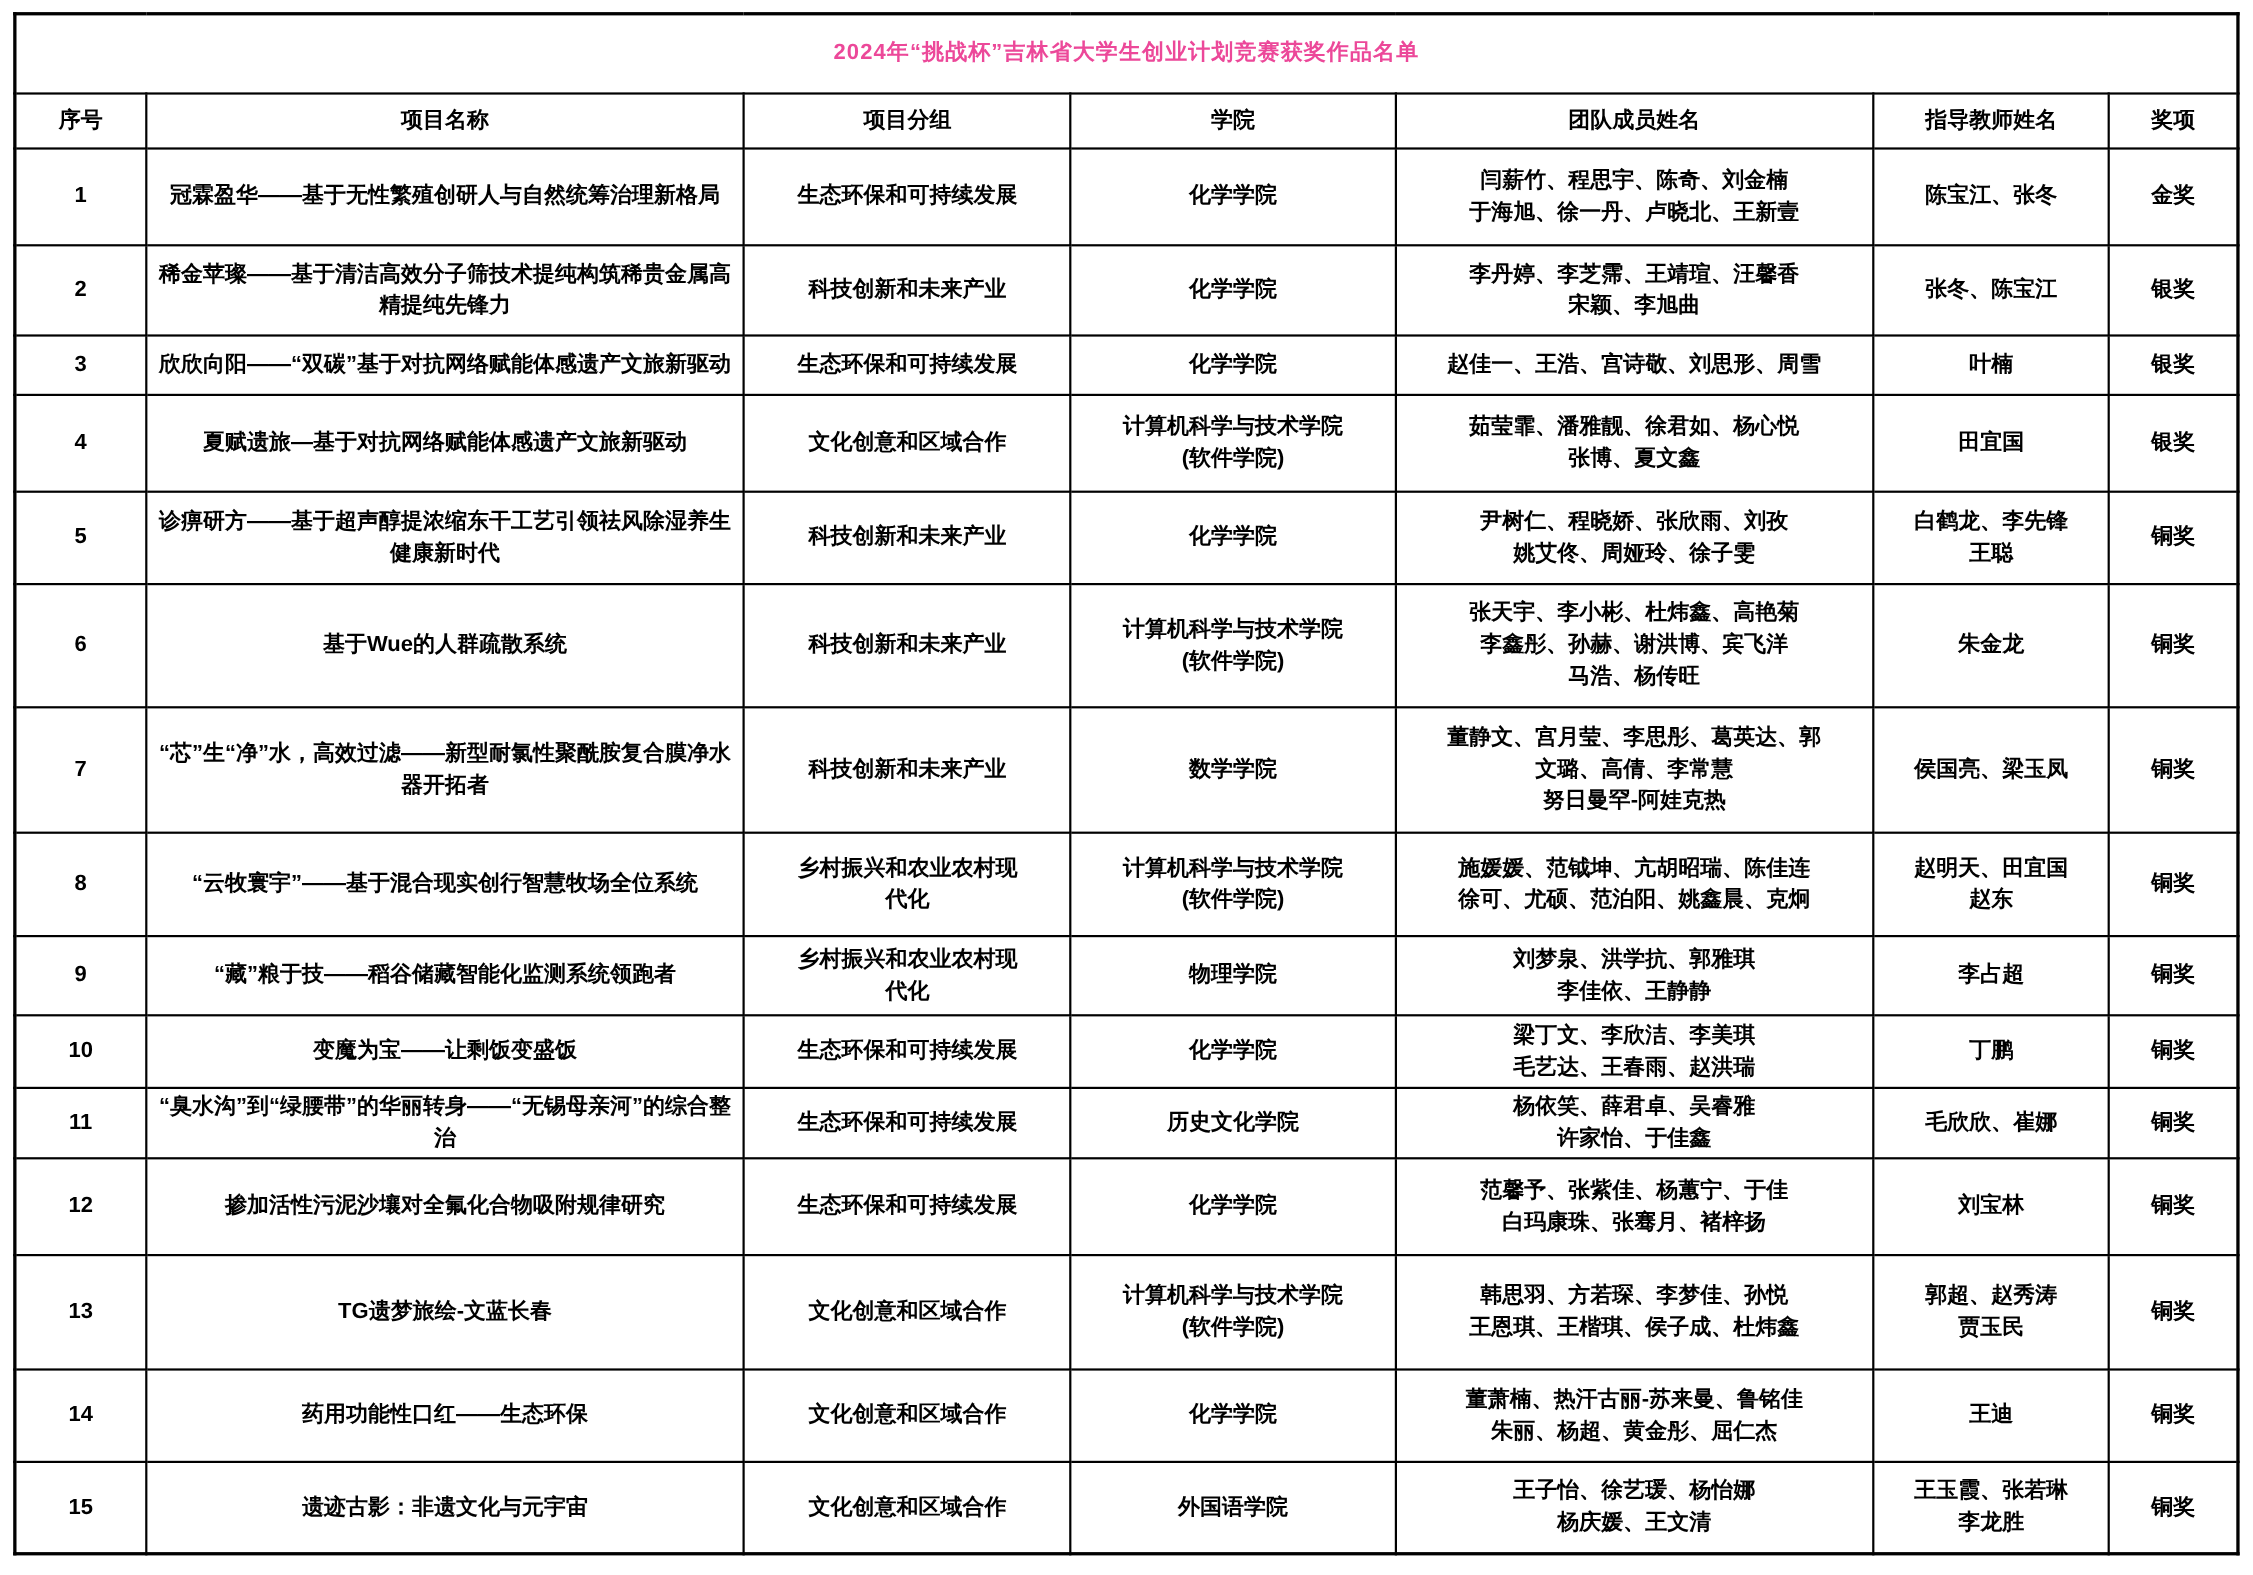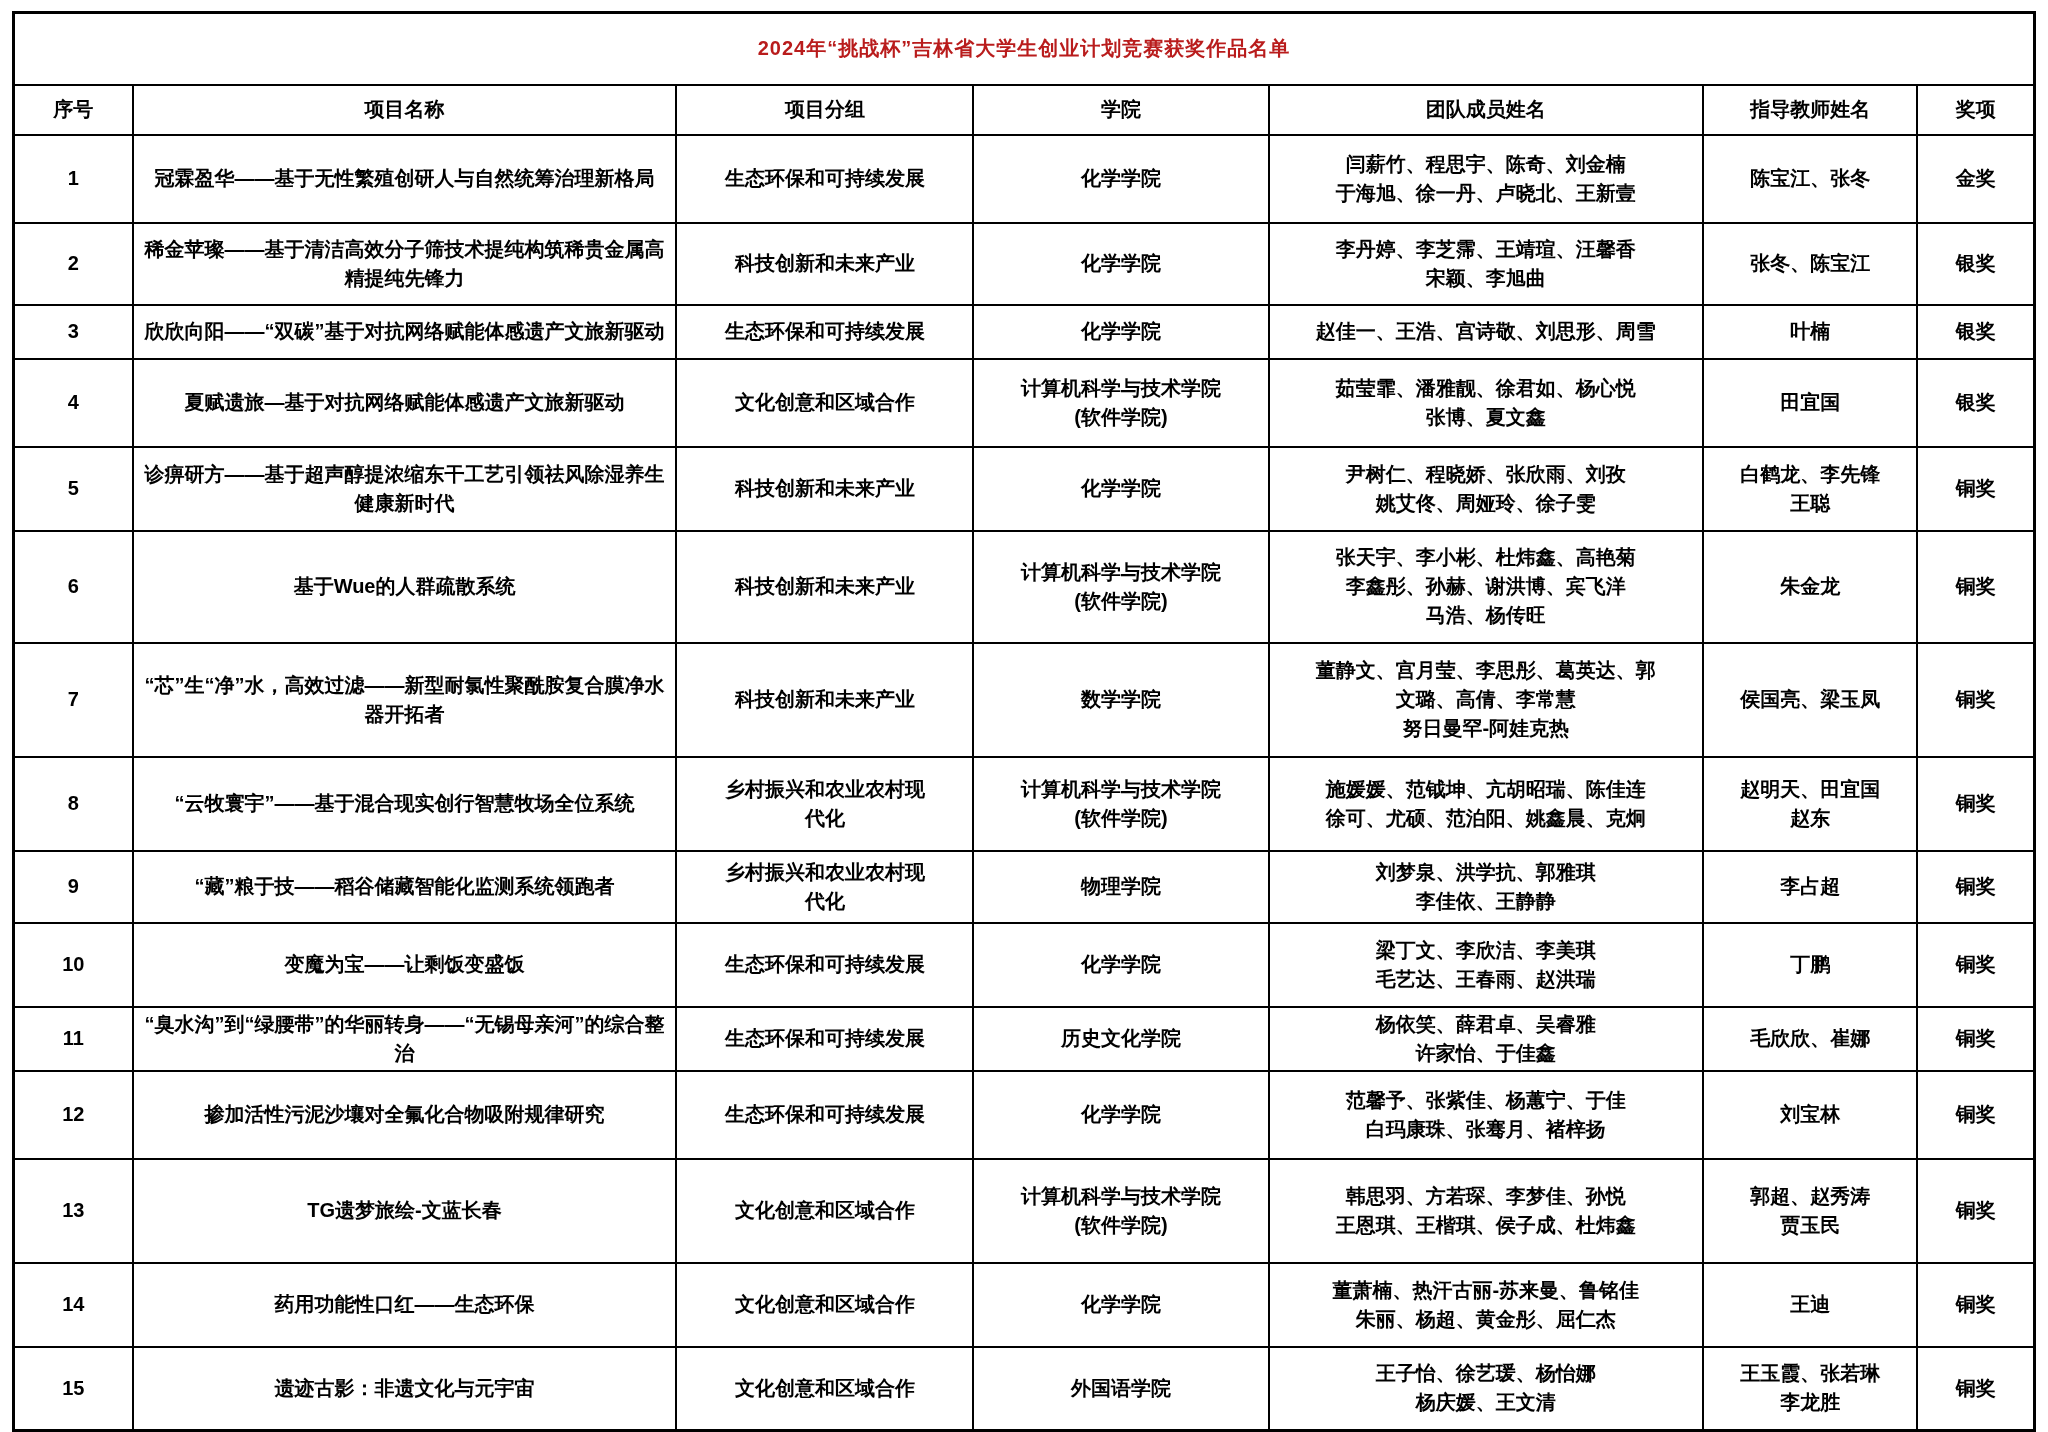--- a/index.html
+++ b/index.html
@@ -56,21 +56,21 @@
         <col style="width: 5.9%;">
         <col style="width: 26.9%;">
         <col style="width: 14.7%;">
         <col style="width: 14.6%;">
         <col style="width: 21.5%;">
         <col style="width: 10.6%;">
         <col style="width: 5.8%;">
       </colgroup>
     <thead>
         <tr style="height: 72px;">
-          <td colspan="7" class="title-cell" style="color: #b91c1c;">2024年“挑战杯”吉林省大学生创业计划竞赛获奖作品名单</td>
+          <td colspan="7" class="title-cell" style="color: #ec4899;">2024年“挑战杯”吉林省大学生创业计划竞赛获奖作品名单</td>
         </tr>
         <tr style="height: 50px;">
           <th class="col-header">序号</th>
           <th class="col-header">项目名称</th>
           <th class="col-header">项目分组</th>
           <th class="col-header">学院</th>
           <th class="col-header">团队成员姓名</th>
           <th class="col-header">指导教师姓名</th>
           <th class="col-header">奖项</th>
         </tr>
@@ -219,21 +219,21 @@
           </td>
           <td>
             <div class="line">刘梦泉、洪学抗、郭雅琪</div>
             <div class="line">李佳依、王静静</div>
           </td>
           <td>
             <div class="line">李占超</div>
           </td>
           <td class="cell-award">铜奖</td>
         </tr>
-        <tr style="height: 84px;">
+        <tr style="height: 66px;">
           <td class="cell-no">10</td>
           <td><div class="inner project-inner">变魔为宝——让剩饭变盛饭</div></td>
           <td><div class="inner group-inner">生态环保和可持续发展</div></td>
           <td>
             <div class="line">化学学院</div>
           </td>
           <td>
             <div class="line">梁丁文、李欣洁、李美琪</div>
             <div class="line">毛艺达、王春雨、赵洪瑞</div>
           </td>

